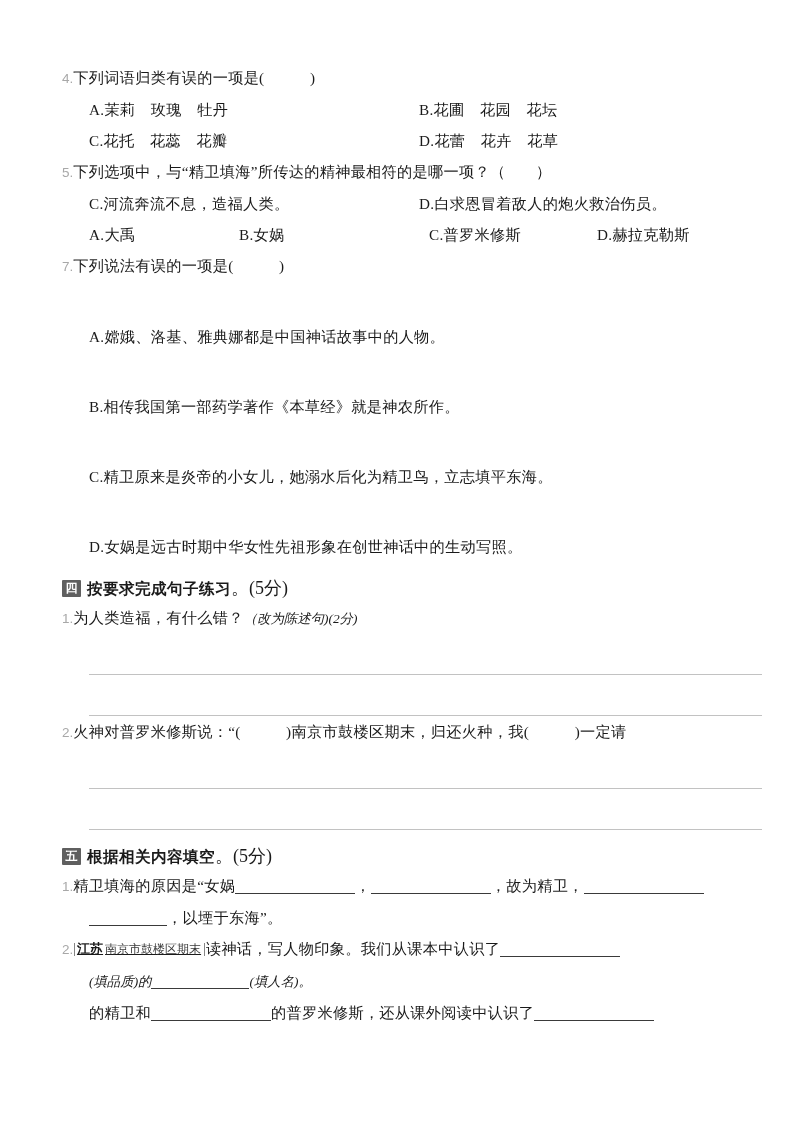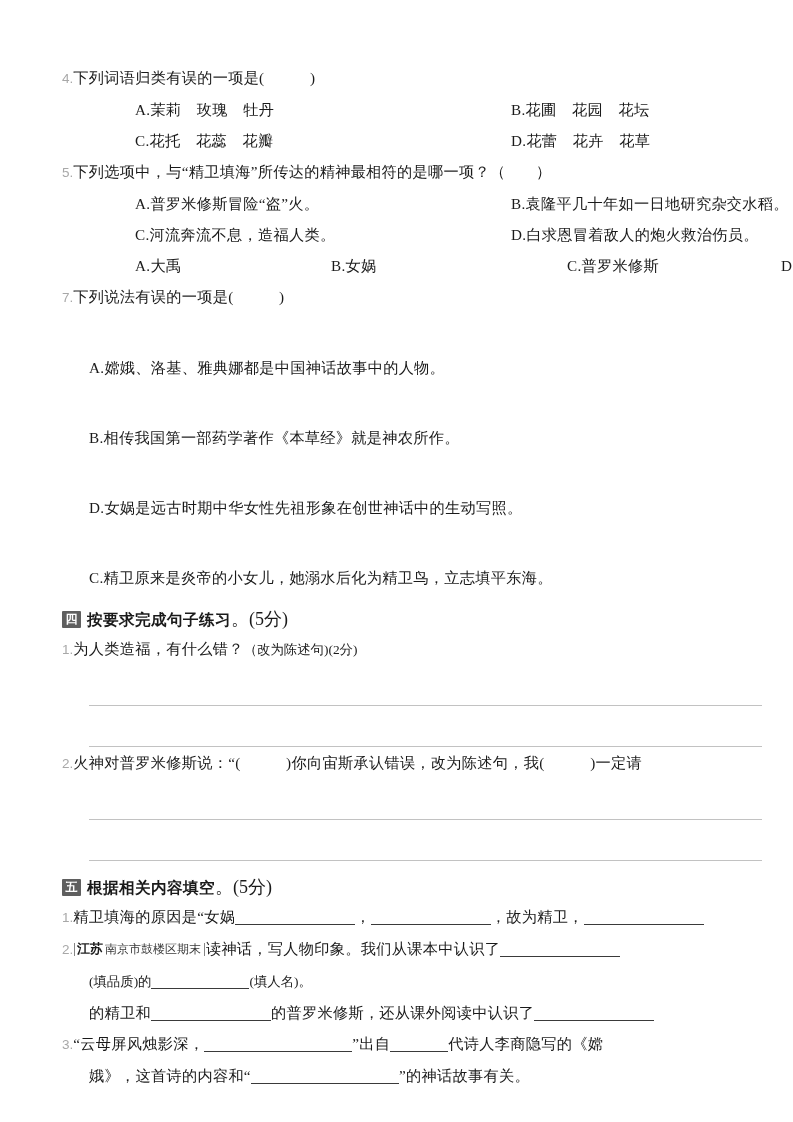--- a/index.html
+++ b/index.html
@@ -60,21 +60,20 @@
     line-height: 31px;
     padding-left: 27px;
   }
   .optrow {
     display: block;
     white-space: nowrap;
   }
   .opt {
     display: inline-block;
     letter-spacing: 0.3px;
-    margin-left: 46px;
   }
   .opt .lbl {
     font-family: "Liberation Serif", serif;
   }
   
   .two-col .opt:first-child { width: 330px; }
   
   .four-col .opt.c1 { width: 150px; }
   .four-col .opt.c2 { width: 190px; }
   .four-col .opt.c3 { width: 168px; }
@@ -145,20 +144,21 @@
   .b-l  { width: 120px; }
   .b-xl { width: 148px; }
 
   
   .region-tag {
     display: inline-block;
     white-space: nowrap;
     font-size: 12.5px;
     vertical-align: 1px;
     letter-spacing: 0;
+    text-decoration: underline;
   }
   .region-tag .bar {
     color: #555;
     font-size: 14px;
   }
   .region-tag .prov {
     font-weight: bold;
     font-family: "Liberation Sans", sans-serif;
     font-size: 13px;
     padding: 0 1px;
@@ -173,20 +173,21 @@
   .indent-body {
     display: block;
     padding-left: 27px;
     letter-spacing: 0.3px;
     line-height: 31px;
     white-space: nowrap;
   }
   .small-note {
     font-size: 13.4px;
     letter-spacing: 0;
+    font-style: italic;
   }
 </style>
 </head>
 <body>
 
 <div class="page">
   <div class="content">
 
     <div class="q">
       <span class="q-head"><span class="qnum">4.</span><span class="qtext">下列词语归类有误的一项是(</span><span class="paren-blank">　　　</span><span>)</span></span>
@@ -197,77 +198,73 @@
         <span class="optrow">
           <span class="opt"><span class="lbl">C.</span><span>花托　花蕊　花瓣</span></span><span class="opt"><span class="lbl">D.</span><span>花蕾　花卉　花草</span></span>
         </span>
       </span>
     </div>
 
     <div class="q">
       <span class="q-head"><span class="qnum">5.</span><span class="qtext">下列选项中，与“精卫填海”所传达的精神最相符的是哪一项？（</span><span class="paren-blank">　　</span><span>）</span></span>
       <span class="opts two-col">
         <span class="optrow">
-          <span class="opt"><span class="lbl">A.</span><span>普罗米修斯冒险“盗”火。</span></span><span class="opt"><span class="lbl">B.</span><span>袁隆平几十年如一日地研究杂交水稻。</span></span>
-        </span>
-        <span class="optrow">
           <span class="opt"><span class="lbl">C.</span><span>河流奔流不息，造福人类。</span></span><span class="opt"><span class="lbl">D.</span><span>白求恩冒着敌人的炮火救治伤员。</span></span>
         </span>
       </span>
     </div>
 
     <div class="q">
       <span class="opts four-col">
         <span class="optrow">
           <span class="opt c1"><span class="lbl">A.</span><span>大禹</span></span><span class="opt c2"><span class="lbl">B.</span><span>女娲</span></span><span class="opt c3"><span class="lbl">C.</span><span>普罗米修斯</span></span><span class="opt c4"><span class="lbl">D.</span><span>赫拉克勒斯</span></span>
         </span>
       </span>
     </div>
 
     <div class="q">
       <span class="q-head"><span class="qnum">7.</span><span class="qtext">下列说法有误的一项是(</span><span class="paren-blank">　　　</span><span>)</span></span>
       <span class="opt-line"><span class="lbl">A.</span><span>嫦娥、洛基、雅典娜都是中国神话故事中的人物。</span></span>
       <span class="opt-line"><span class="lbl">B.</span><span>相传我国第一部药学著作《本草经》就是神农所作。</span></span>
+      <span class="opt-line"><span class="lbl">C.</span><span>精卫原来是炎帝的小女儿，她溺水后化为精卫鸟，立志填平东海。</span></span>
       <span class="opt-line"><span class="lbl">D.</span><span>女娲是远古时期中华女性先祖形象在创世神话中的生动写照。</span></span>
-      <span class="opt-line"><span class="lbl">C.</span><span>精卫原来是炎帝的小女儿，她溺水后化为精卫鸟，立志填平东海。</span></span>
     </div>
 
     <div class="section">
       <span class="sec-badge">四</span><span class="sec-title">按要求完成句子练习</span><span class="sec-score">。(5分)</span>
     </div>
 
     <div class="q">
       <span class="q-head"><span class="qnum">1.</span><span class="qtext">为人类造福，有什么错？</span><span class="small-note">（改为陈述句)(2分)</span></span>
     </div>
     <div class="ans-lines">
       <div class="ans-line"></div>
       <div class="ans-line"></div>
     </div>
 
     <div class="q">
-      <span class="q-head"><span class="qnum">2.</span><span class="qtext">火神对普罗米修斯说：“(</span><span class="paren-blank">　　　</span><span class="qtext">)你向宙斯承认错误，改为陈述句，我(</span><span class="paren-blank">　　　</span><span class="qtext">)一定请</span></span>
+      <span class="q-head"><span class="qnum">2.</span><span class="qtext">火神对普罗米修斯说：“(</span><span class="paren-blank">　　　</span><span class="qtext">)南京市鼓楼区期末，归还火种，我(</span><span class="paren-blank">　　　</span><span class="qtext">)一定请</span></span>
     </div>
     <div class="ans-lines">
       <div class="ans-line"></div>
       <div class="ans-line"></div>
     </div>
 
     <div class="section">
       <span class="sec-badge">五</span><span class="sec-title">根据相关内容填空</span><span class="sec-score">。(5分)</span>
     </div>
 
     <div class="q">
       <span class="q-head"><span class="qnum">1.</span><span class="qtext">精卫填海的原因是“女娲</span><span class="blank b-l"></span><span class="qtext">，</span><span class="blank b-l"></span><span class="qtext">，故为精卫，</span><span class="blank b-l"></span></span>
+      <span class="indent-body"><span class="blank b-s"></span><span>，以堙于东海”。</span></span>
     </div>
 
     <div class="q">
       <span class="q-head"><span class="qnum">2.</span><span class="region-tag"><span class="bar">|</span><span class="prov">江苏</span><span class="place">南京市鼓楼区期末</span><span class="bar">|</span></span><span class="qtext">读神话，写人物印象。我们从课本中认识了</span><span class="blank b-l"></span></span>
       <span class="indent-body"><span class="small-note">(填品质)的</span><span class="blank b-m"></span><span class="small-note">(填人名)。</span></span>
       <span class="indent-body"><span>的精卫和</span><span class="blank b-l"></span><span>的普罗米修斯，还从课外阅读中认识了</span><span class="blank b-l"></span></span>
     </div>
 
     <div class="q">
-      <span class="q-head"><span class="qnum">3.</span><span class="qtext">“云母屏风烛影深，</span><span class="blank b-xl"></span><span class="qtext">”出自</span><span class="blank b-xs"></span><span class="qtext">代诗人李商隐写的《嫦</span></span>
-      <span class="indent-body"><span>娥》，这首诗的内容和“</span><span class="blank b-xl"></span><span>”的神话故事有关。</span></span>
     </div>
 
   </div>
 </div>
 
 </body></html>

